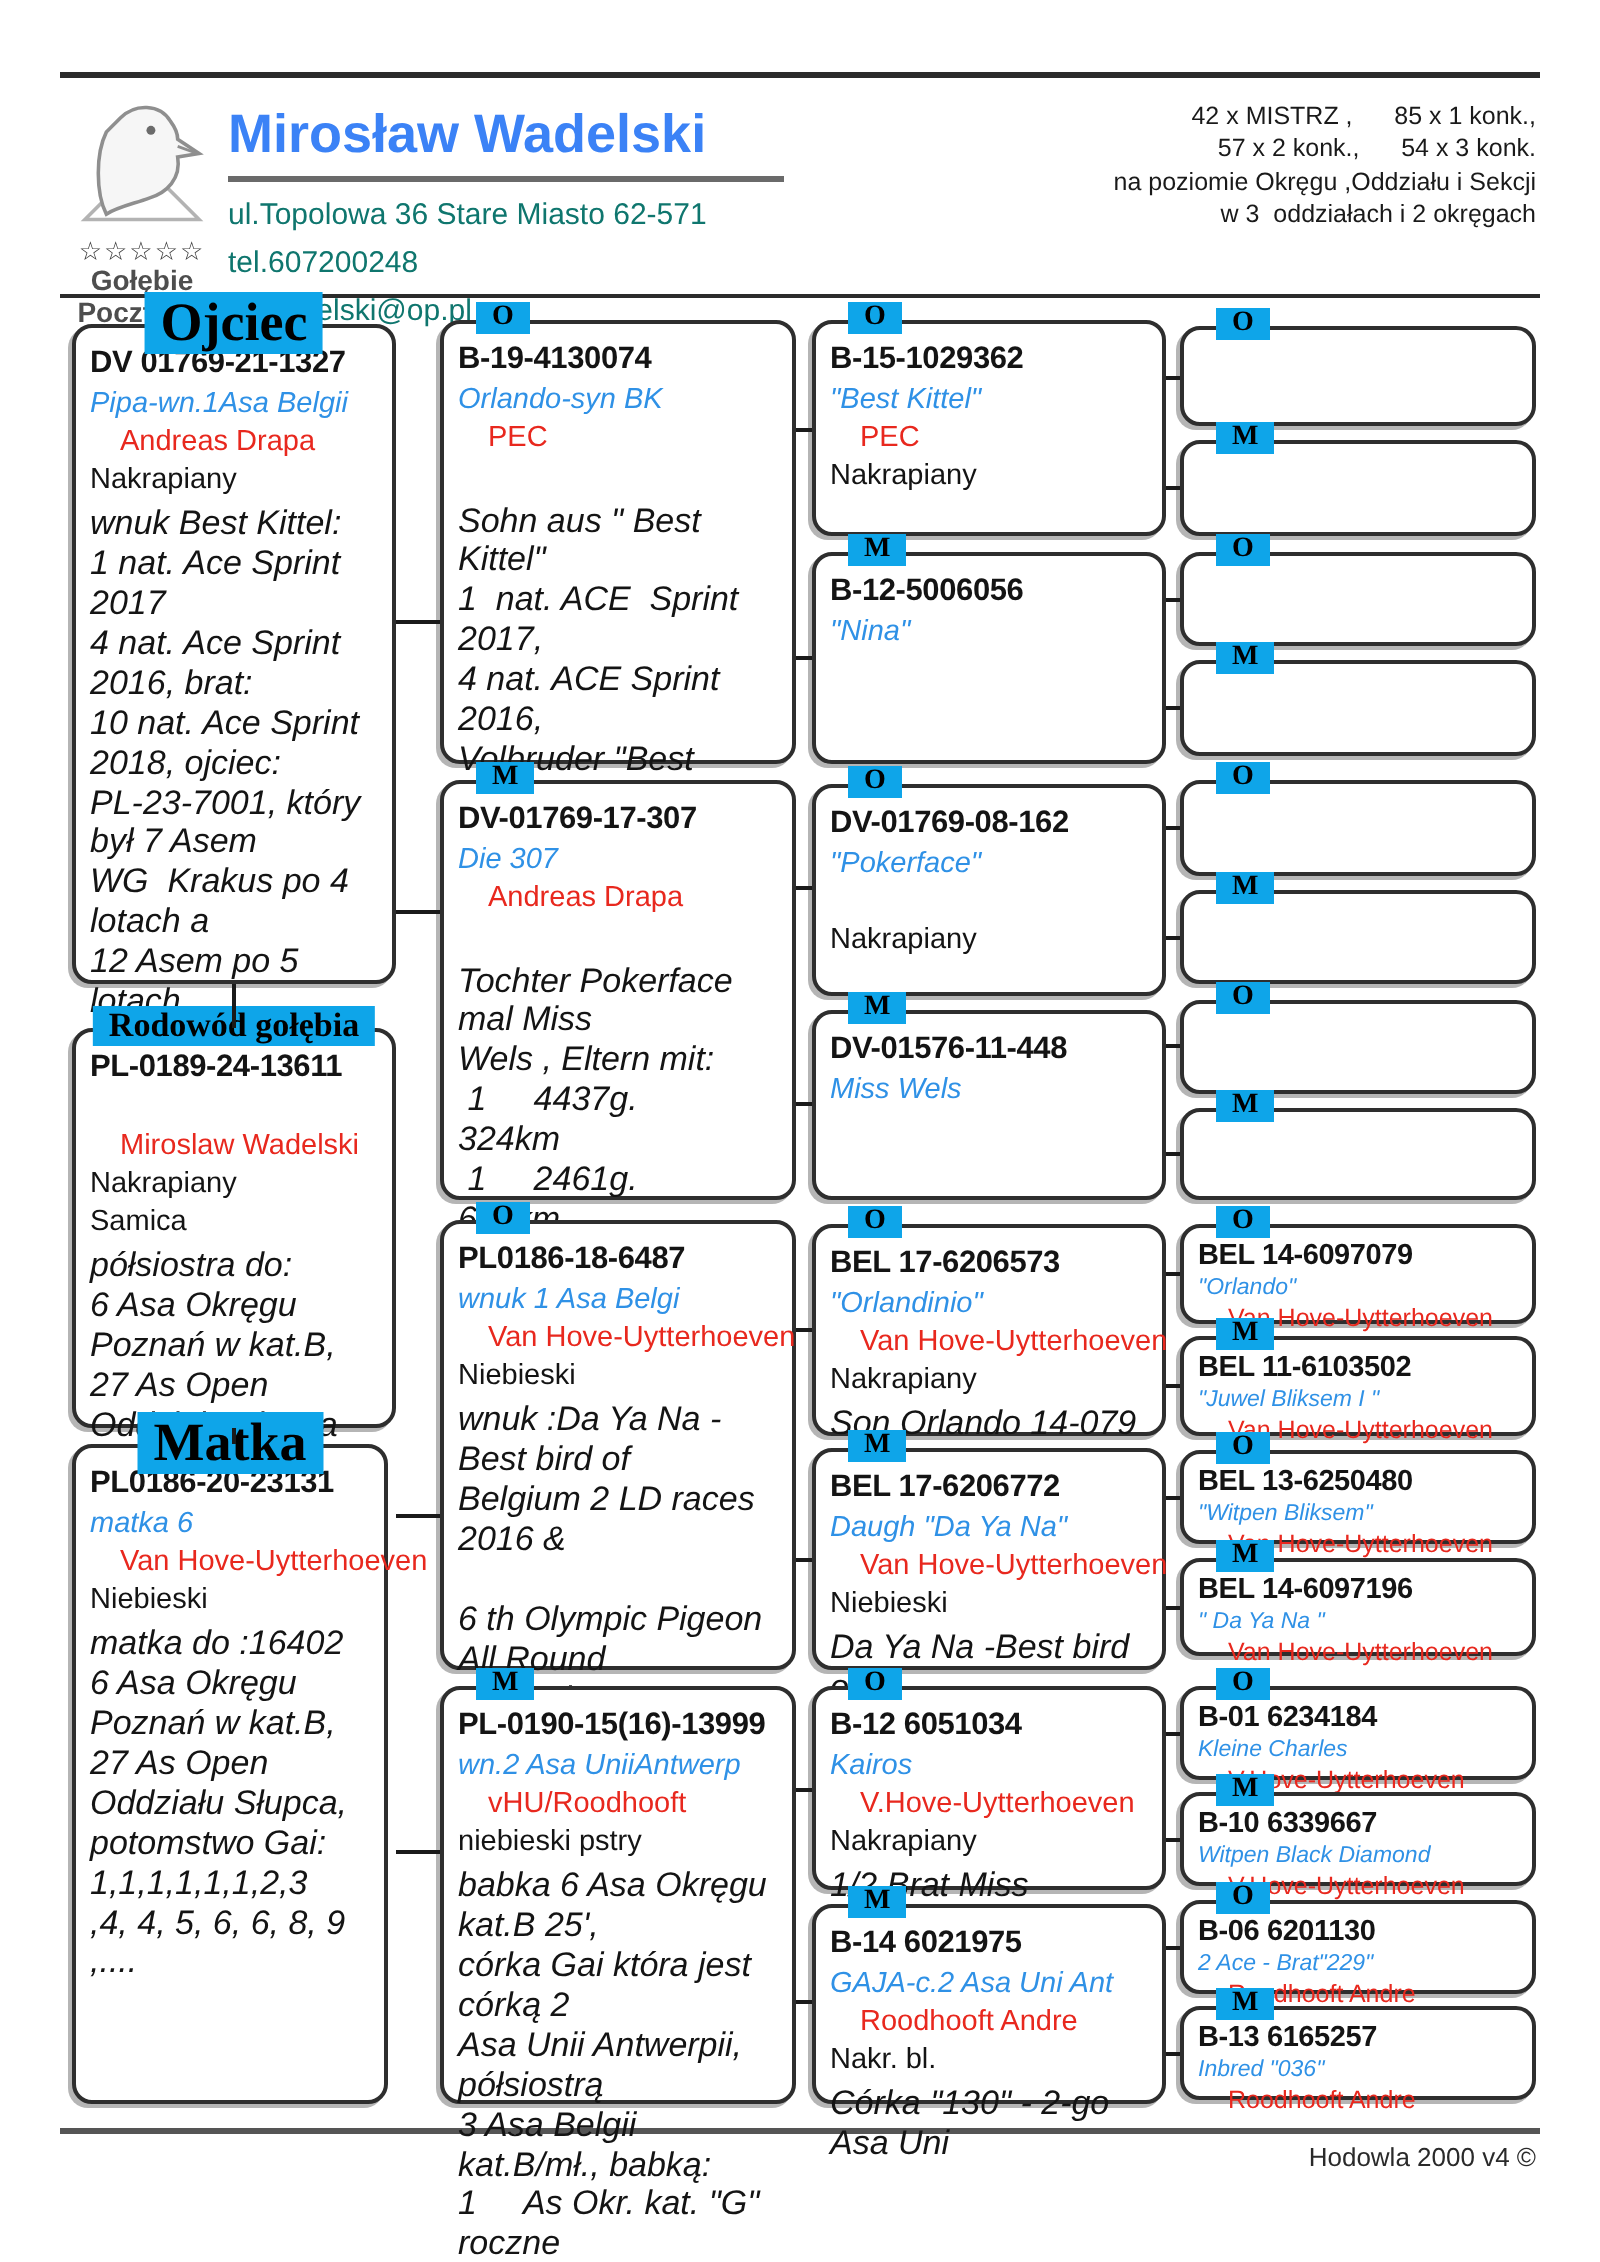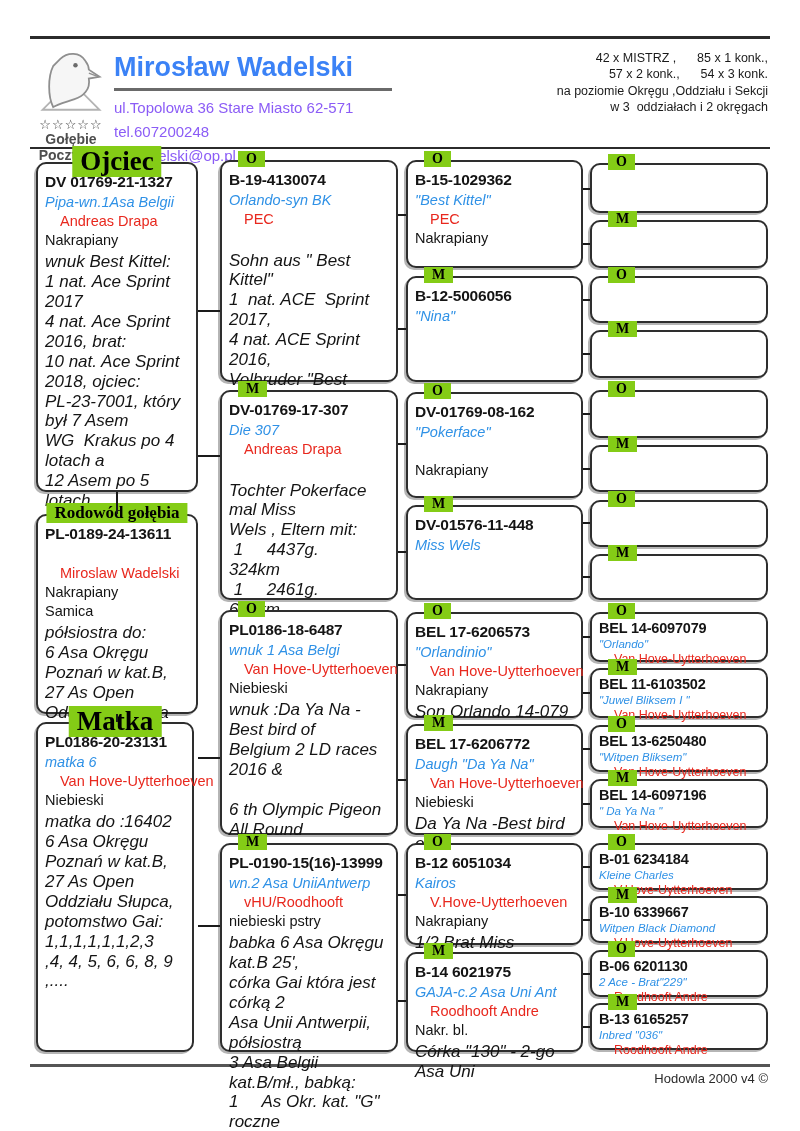--- a/index.html
+++ b/index.html
@@ -9,29 +9,29 @@
   }
   .rule { position:absolute; left:30px; right:30px; background:#2b2b2b; }
 
   
   .logo { position:absolute; left:30px; top:50px; width:82px; text-align:center; }
   .logo .stars { font-size:13px; letter-spacing:1px; color:#3c3c3c; line-height:1; margin-top:-2px; }
   .logo .lname { font-size:14px; font-weight:bold; color:#4e4e4e; line-height:1.15; }
   .owner { position:absolute; left:114px; top:52px; }
   .owner h1 { margin:0; font-size:27px; font-weight:bold; color:#3b82f6;
               border-bottom:3px solid #6a6a6a; padding:0 6px 5px 0; min-width:272px; }
-  .owner .contact { font-size:15px; line-height:1.6; margin-top:5px; color:#8b5cf6; }
+  .owner .contact { font-size:15px; line-height:1.6; margin-top:5px; color:#0f766e; }
   .achv { position:absolute; right:32px; top:50px; text-align:right;
           font-size:12.5px; line-height:1.3; white-space:pre-wrap; color:#1a1a1a; }
 
   
   .box { position:absolute; box-sizing:border-box; background:#fff;
          border:2px solid #2e2e2e; border-radius:10px;
          box-shadow:-2px 2px 0 rgba(90,90,90,.45); }
-  .box-label { position:absolute; background:#84cc16; padding:0 8px; color:#000;
+  .box-label { position:absolute; background:#0ea5e9; padding:0 8px; color:#000;
                font-family:"Liberation Serif", serif; font-weight:bold; white-space:nowrap; }
   .label-main { left:50%; transform:translateX(-50%); top:-18px; font-size:27px; }
   .label-mid  { left:50%; transform:translateX(-50%); top:-13px; font-size:17px; }
   .label-om   { left:16px; top:-11px; font-size:14px; }
 
   .ring    { font-size:15.5px; font-weight:bold; letter-spacing:-0.2px;
              white-space:nowrap; padding:8px 7px 0 7px; line-height:1.35; }
   .name    { font-size:14.5px; font-style:italic; color:var(--blue,#2f91e6);
              padding:0 7px; line-height:1.3; white-space:nowrap; }
   .breeder { font-size:14.5px; color:var(--red,#e8281e); padding:0 22px; line-height:1.3; white-space:nowrap; }

